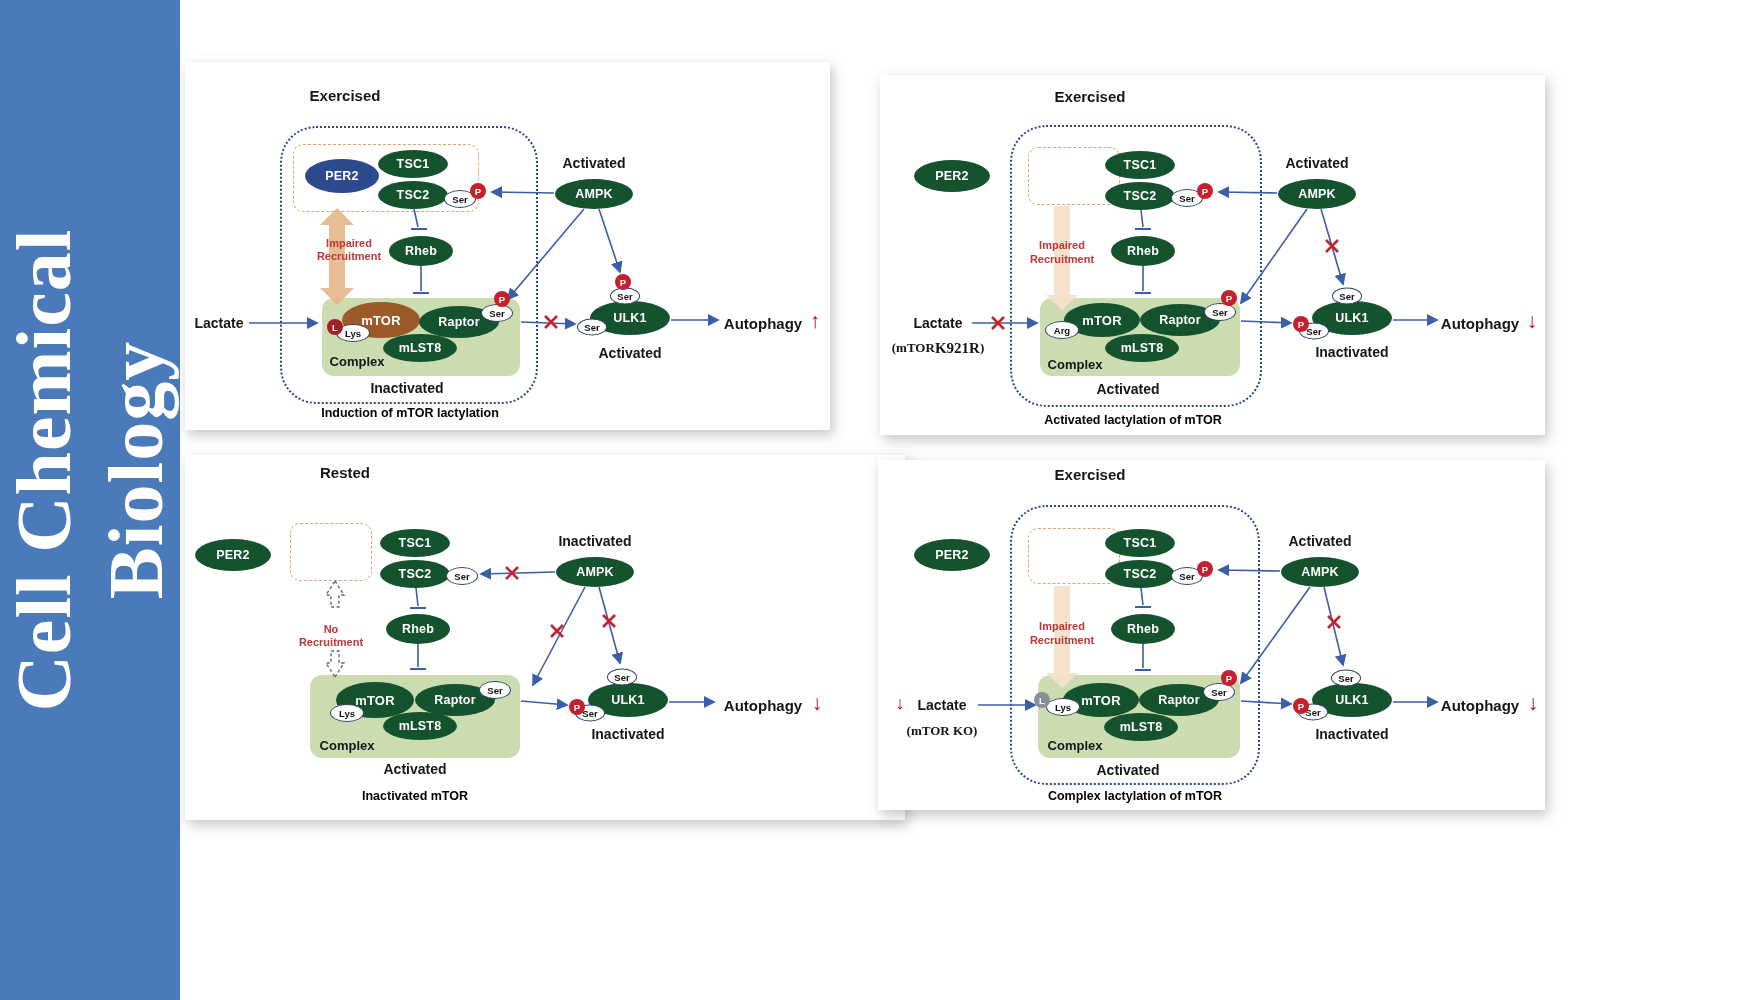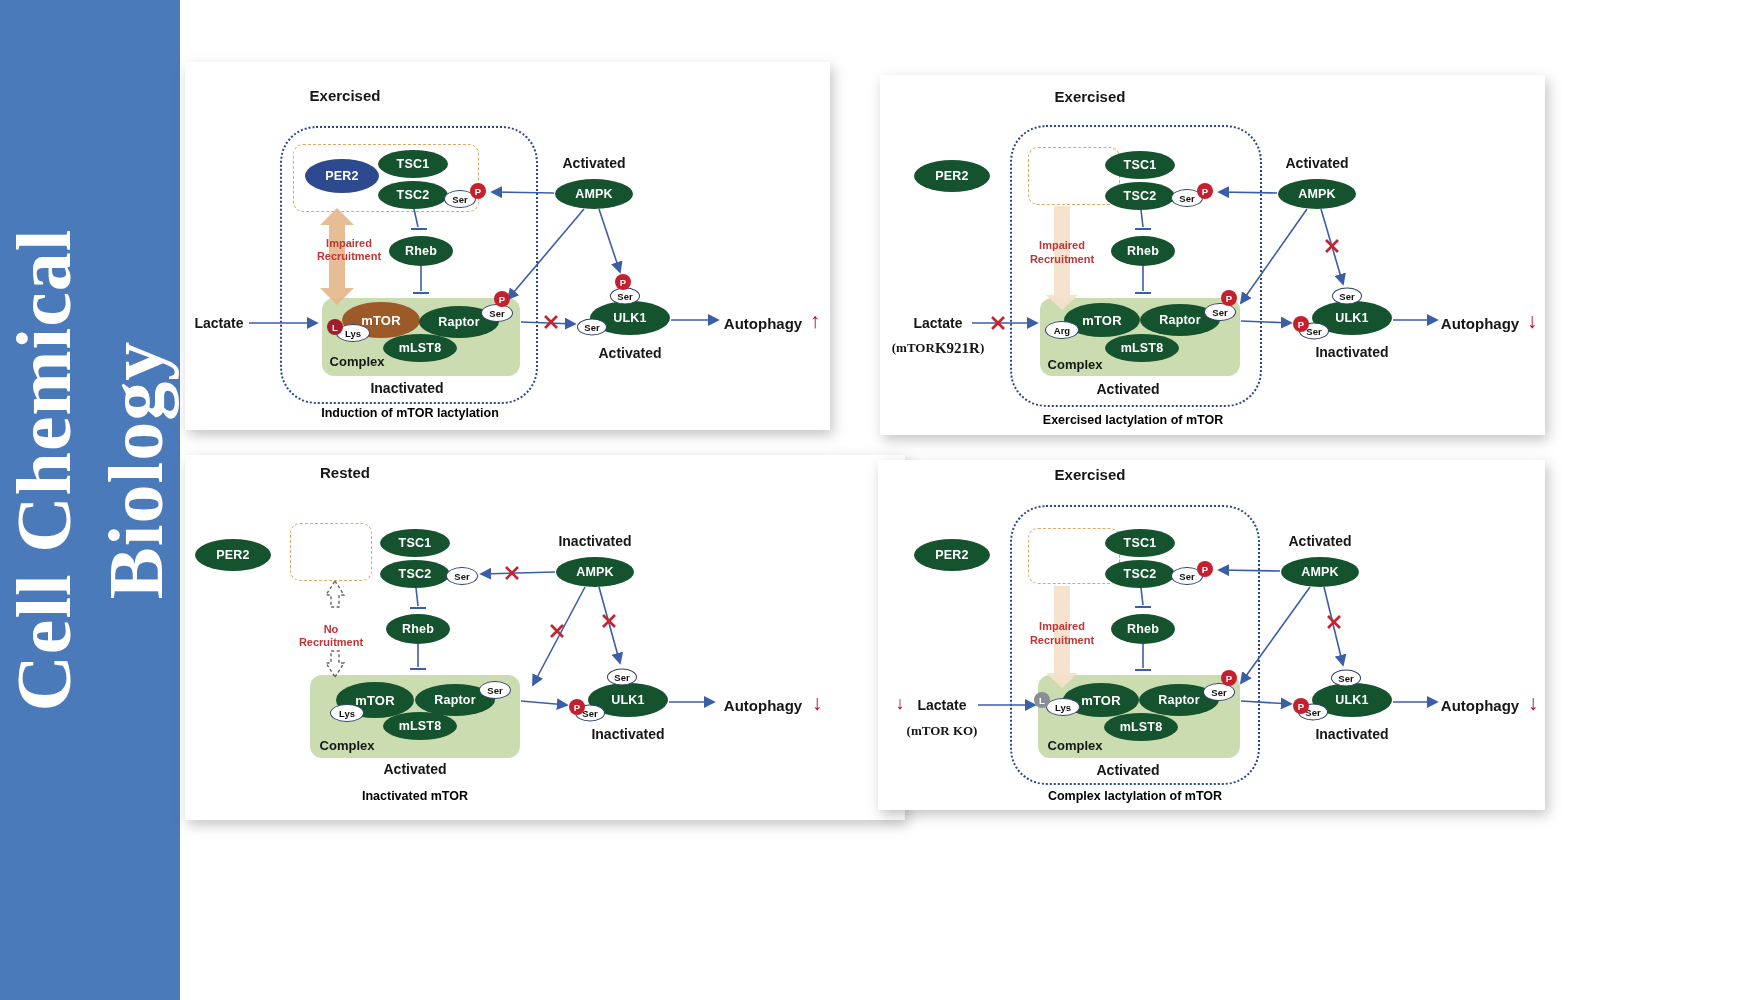--- a/index.html
+++ b/index.html
@@ -153,21 +153,21 @@
   <div class="c node" style="left:262px;top:273px;width:74px;height:28px">mLST8</div>
   <div class="c lbl" style="left:195px;top:289px;font-size:13px">Complex</div>
   <div class="c lbl" style="left:248px;top:314px">Activated</div>
   <div class="c pc" style="left:421px;top:249px">P</div>
   <div class="c sm" style="left:434px;top:256px;width:30px;height:17px">Ser</div>
   <div class="c node" style="left:472px;top:243px;width:80px;height:34px">ULK1</div>
   <div class="c sm" style="left:467px;top:221px;width:30px;height:17px">Ser</div>
   <div class="c lbl" style="left:472px;top:277px">Inactivated</div>
   <div class="c lbl" style="left:600px;top:248px;font-size:15px">Autophagy</div>
   <div class="c aup" style="left:652px;top:246px">↓</div>
-  <div class="c caption" style="left:253px;top:345px">Exercised lactylation of mTOR</div>
+  <div class="c caption" style="left:253px;top:345px">Activated lactylation of mTOR</div>
 </section>
 
 <section class="panel" style="left:185px;top:455px;width:720px;height:365px">
   <svg class="wires" width="645" height="365" viewBox="0 0 645 365">
     <defs>
       <marker id="ah3" viewBox="0 0 10 10" refX="8.5" refY="5" markerWidth="7.5" markerHeight="7.5" orient="auto-start-reverse">
         <path d="M0,0 L10,5 L0,10 z" fill="#3b5ea8"></path>
       </marker>
     </defs>
     <polygon points="150,126 159,140 154,140 154,152 146,152 146,140 141,140" fill="none" stroke="#666" stroke-width="1.4" stroke-dasharray="3,2.5"></polygon>

